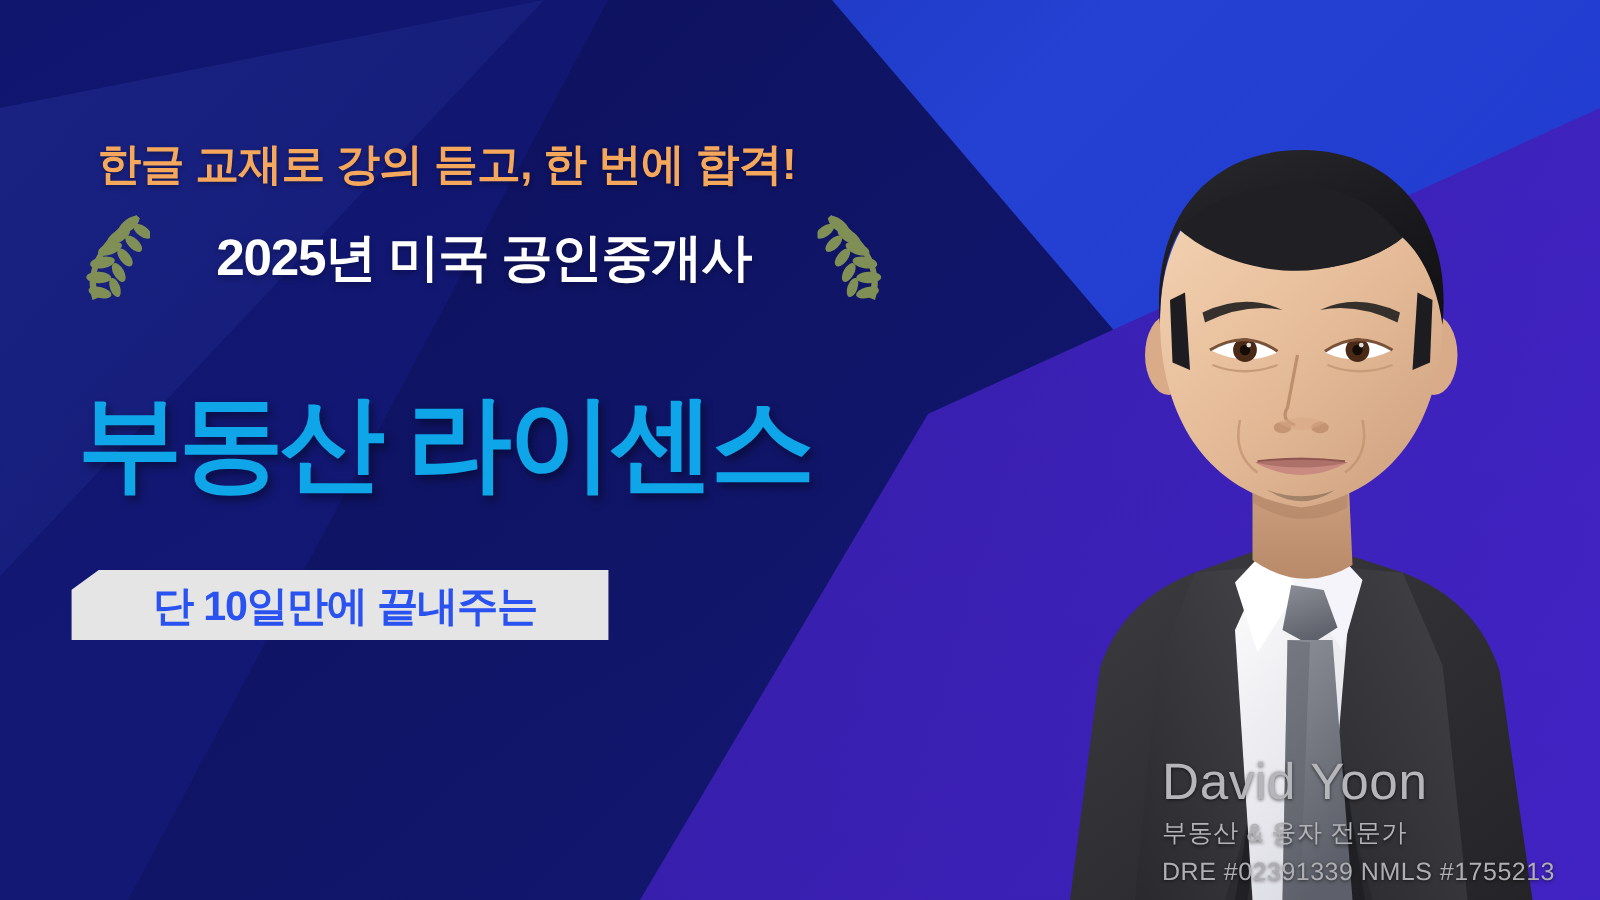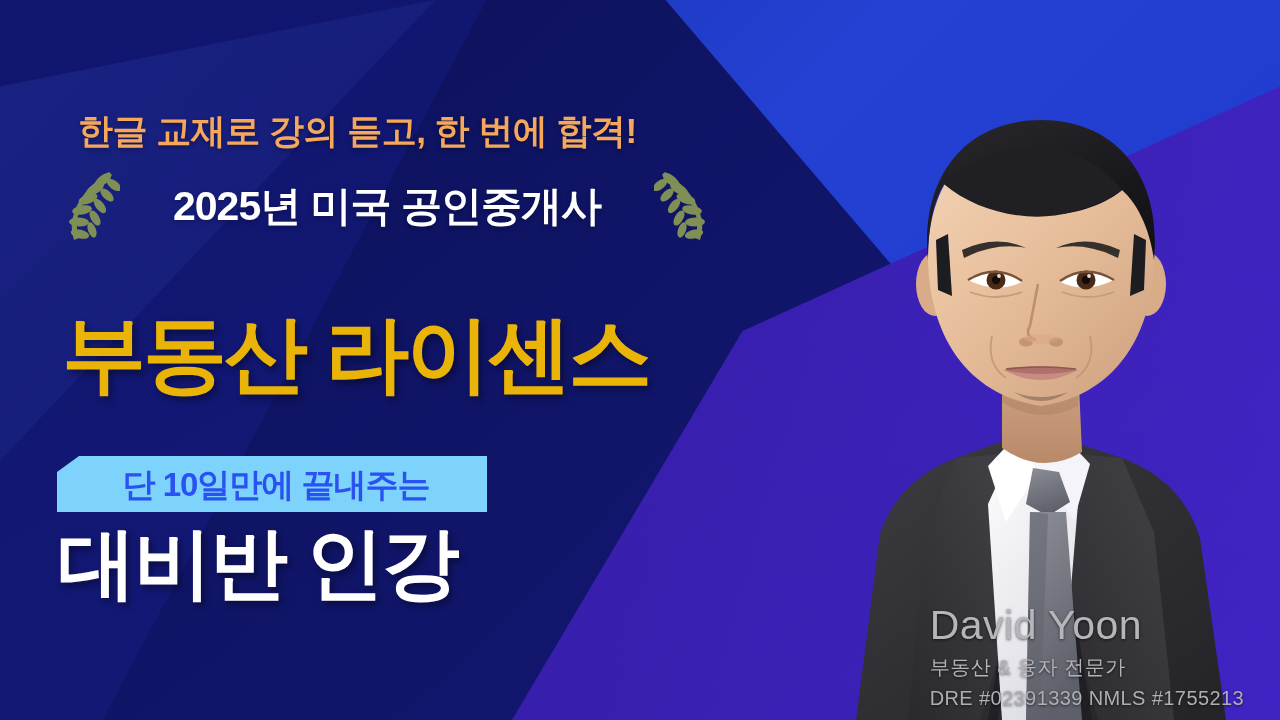--- a/index.html
+++ b/index.html
@@ -113,33 +113,33 @@
     letter-spacing:-1px;
     padding:0 4px;
     text-shadow:0 2px 5px rgba(0,0,0,.3);
   }
 
   .headline-main {
     position:absolute;
     left:62px; top:296px;
     font-size:84px;
     font-weight:900;
-    color:#eab308;
+    color:#0ea5e9;
     letter-spacing:-3px;
     white-space:nowrap;
     line-height:1;
     text-shadow:3px 4px 7px rgba(0,0,0,.4);
   }
 
   
   .badge {
     position:absolute;
     left:57px; top:440px;
     width:430px; height:56px;
-    background:#7dd3fc;
+    background:#e5e5e5;
     clip-path:polygon(22px 0, 100% 0, 100% 100%, 0 100%, 0 16px);
     display:flex;
     align-items:center;
     justify-content:center;
   }
   .badge-text {
     font-size:33px;
     font-weight:bold;
     color:#2a52f0;
     letter-spacing:-1px;
@@ -362,21 +362,20 @@
         </svg>
       </span>
     </div>
 
     <div class="headline-main">부동산 라이센스</div>
 
     <div class="badge">
       <span class="badge-text">단 10일만에 끝내주는</span>
     </div>
 
-    <div class="headline-sub">대비반 인강</div>
   </div>
 
   <div class="credits">
     <div class="credit-name">David Yoon</div>
     <div class="credit-role">부동산 &amp; 융자 전문가</div>
     <div class="credit-lic">DRE #02391339  NMLS #1755213</div>
   </div>
 
 </div>
 

